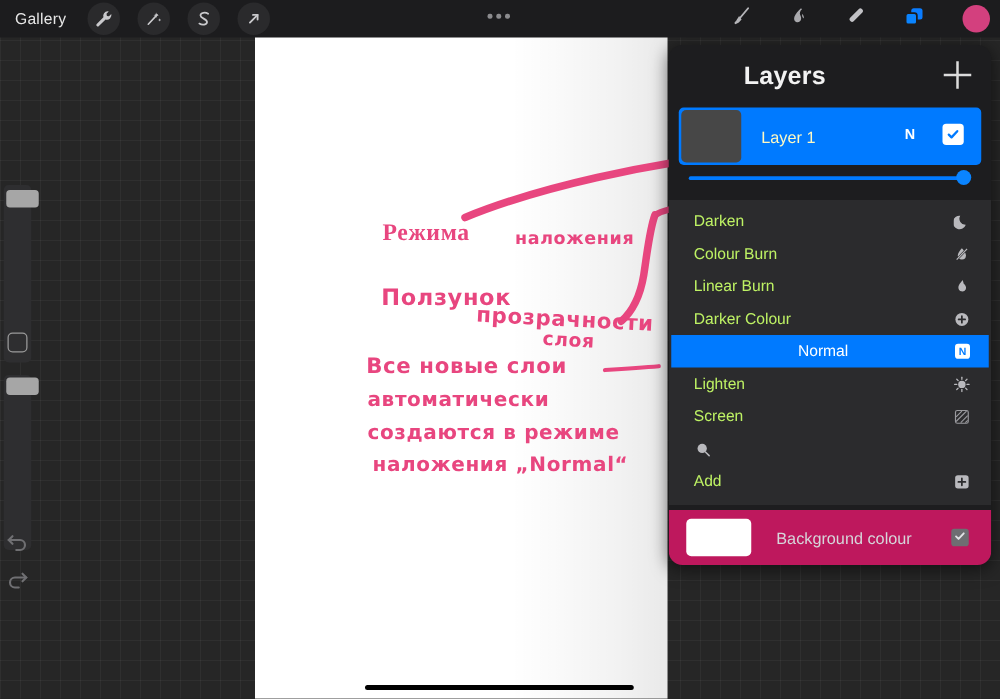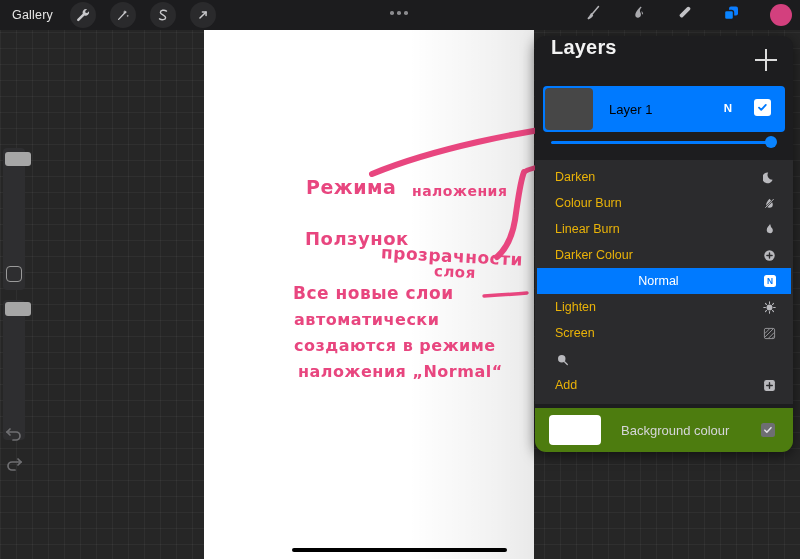--- a/index.html
+++ b/index.html
@@ -137,22 +137,23 @@
     position: absolute; left: 535px; top: 36px;
     width: 258px;
     background: #1d1d1f;
     border-radius: 11px;
     z-index: 25;
     overflow: hidden;
     box-shadow: 0 3px 14px rgba(0,0,0,.55);
   }
   .lp-head {
     position: relative; height: 50px;
-    display: flex; 
+    display: flex; align-items: center;
     padding: 0 16px;
+    margin-left: 44px;
   }
   .lp-title {
     color: #f2f2f2; font-size: 20px; font-weight: 700;
     letter-spacing: .2px;
   }
   .lp-add {
     position: absolute; right: 16px; top: 13px;
     width: 22px; height: 22px; cursor: pointer;
   }
   .lp-add:before, .lp-add:after {
@@ -167,21 +168,21 @@
     background: #007aff;
     border-radius: 4px;
     display: flex; align-items: center;
     cursor: pointer;
   }
   .layer-thumb {
     width: 48px; height: 42px; margin-left: 2px;
     background: #474747; border-radius: 4px;
   }
   .layer-name {
-    color: #000000; font-size: 13px; margin-left: 16px;
+    color: #fef9c3; font-size: 13px; margin-left: 16px;
   }
   .blend-badge {
     position: absolute; right: 46px; top: 11px;
     width: 22px; height: 22px; border-radius: 50%;
     display: flex; align-items: center; justify-content: center;
     color: #fff; font-size: 11.5px; font-weight: 600;
     cursor: pointer;
   }
   .vis-check {
     position: absolute; right: 14px; top: 13px;
@@ -220,33 +221,33 @@
   }
   .blend-item {
     position: relative;
     height: 26px; margin: 0 2px;
     display: flex; align-items: center;
     padding: 0 14px 0 18px;
     cursor: pointer;
   }
   .blend-item.sel { background: #007aff; }
   .blend-label {
-    color: #eab308; font-size: 12.5px; flex: 1;
+    color: #bef264; font-size: 12.5px; flex: 1;
   }
   .blend-item.sel .blend-label { color: #fff; text-align: center; }
   .blend-ic {
     width: 15px; height: 15px;
     display: flex; align-items: center; justify-content: center;
     color: #b9b9bd;
   }
 
   .bg-row {
     position: relative;
     height: 44px; margin-top: 4px;
-    background: #4d7c0f;
+    background: #be185d;
     display: flex; align-items: center;
     padding: 0 14px;
     cursor: pointer;
     text-align: right;
   }
   .bg-swatch {
     width: 52px; height: 30px; background: #fff; border-radius: 4px;
   }
   .bg-label { color: #d6d6da; font-size: 13px; margin-left: 20px; }
   .bg-check {
@@ -286,21 +287,21 @@
     </g>
 
     <path d="M497,257 C505,250 512,238 515,220 C518,200 520,182 524,172" stroke="#e8467f" stroke-width="6" fill="none" stroke-linecap="round"></path>
     <path d="M524,172 C535,165 560,163 600,163 C650,163 710,165 760,168" stroke="#e8467f" stroke-width="5" fill="none" stroke-linecap="round"></path>
 
     <path d="M783,158 C788,164 789,172 786,178" stroke="#e8467f" stroke-width="5" fill="none" stroke-linecap="round"></path>
 
     <path d="M484,296 C500,295 515,294 527,293" stroke="#e8467f" stroke-width="3.4" fill="none" stroke-linecap="round"></path>
   </svg>
 
-  <div class="hand" style="left:306px; top:176px; font-size:19px;">Режима</div>
+  <div class="hand" style="left:306px; top:176px; font-size:19px;font-family:Liberation Serif, serif;">Режима</div>
   <div class="hand" style="left:412px; top:183px; font-size:14px; font-weight:600;">наложения</div>
 
   <div class="hand" style="left:305px; top:228px; font-size:18px;">Ползунок</div>
   <div class="hand" style="left:381px; top:246px; font-size:17px; transform:rotate(3deg);">прозрачности</div>
   <div class="hand" style="left:434px; top:263px; font-size:15px; transform:rotate(3deg);">слоя</div>
 
   <div class="hand" style="left:293px; top:283px; font-size:17px;">Все  новые слои</div>
   <div class="hand" style="left:294px; top:310px; font-size:16px;">автоматически</div>
   <div class="hand" style="left:294px; top:336px; font-size:16px;">создаются  в режиме</div>
   <div class="hand" style="left:298px; top:362px; font-size:16px;">наложения   „Normal“</div>

